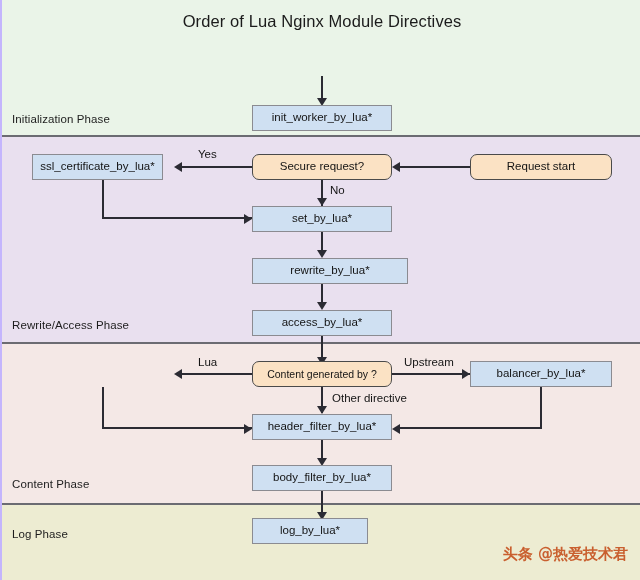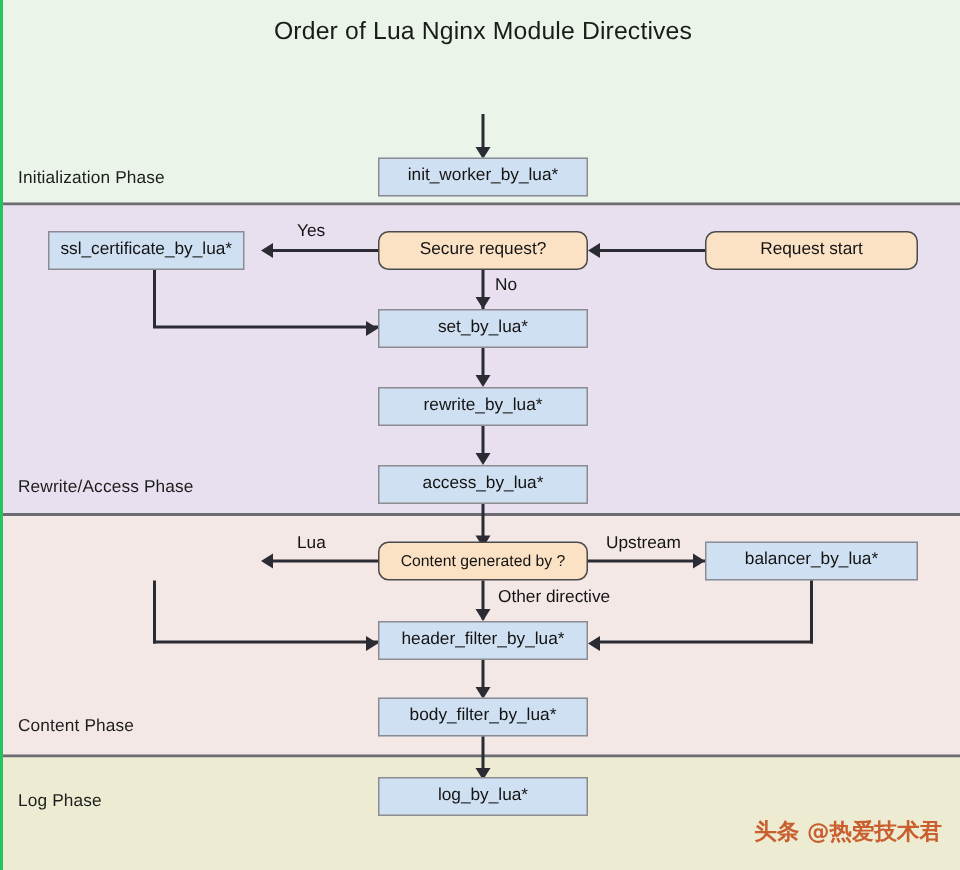--- a/index.html
+++ b/index.html
@@ -7,21 +7,21 @@
   body{
     font-family:"Liberation Sans","DejaVu Sans",sans-serif;
     -webkit-font-smoothing:antialiased;
   }
   #canvas{
     position:relative;
     width:640px;
     height:580px;
     overflow:hidden;
     background:#ffffff;
-    border-left:2px solid #22c55e;
+    border-left:2px solid #c4b5fd;
     box-sizing:border-box;
   }
   
   .band{
     position:absolute;
     left:0;
     width:640px;
     box-sizing:border-box;
     border-bottom:2px solid #6b6b72;
   }
@@ -159,21 +159,21 @@
 
   <div class="ln v" style="left:319px; top:180px; height:26px;"></div>
   <div class="arrow down" style="left:315px; top:198px;"></div>
   <div class="edge-label" style="left:328px; top:184px;">No</div>
 
   <div class="node proc" style="left:250px; top:206px; width:140px;">set_by_lua*</div>
 
   <div class="ln v" style="left:319px; top:232px; height:24px;"></div>
   <div class="arrow down" style="left:315px; top:250px;"></div>
 
-  <div class="node proc" style="left:250px; top:258px; width:140px;">rewrite_by_lua*</div>
+  <div class="node proc" style="left:250px; top:258px; width:156px;">rewrite_by_lua*</div>
 
   <div class="ln v" style="left:319px; top:284px; height:24px;"></div>
   <div class="arrow down" style="left:315px; top:302px;"></div>
 
   <div class="node proc" style="left:250px; top:310px; width:140px;">access_by_lua*</div>
 
   <div class="ln v" style="left:319px; top:336px; height:28px;"></div>
   <div class="arrow down" style="left:315px; top:357px;"></div>
 
   <div class="node dec" style="left:250px; top:361px; width:140px; font-size:10.5px;">Content generated by ?</div>
@@ -204,17 +204,17 @@
   <div class="node proc" style="left:250px; top:414px; width:140px;">header_filter_by_lua*</div>
 
   <div class="ln v" style="left:319px; top:440px; height:24px;"></div>
   <div class="arrow down" style="left:315px; top:458px;"></div>
 
   <div class="node proc" style="left:250px; top:465px; width:140px;">body_filter_by_lua*</div>
 
   <div class="ln v" style="left:319px; top:491px; height:28px;"></div>
   <div class="arrow down" style="left:315px; top:512px;"></div>
 
-  <div class="node proc" style="left:250px; top:518px; width:140px;">log_by_lua*</div>
+  <div class="node proc" style="left:250px; top:518px; width:116px;">log_by_lua*</div>
 
   <div id="watermark">头条 @热爱技术君</div>
 
 </div>
 
 </body></html>

